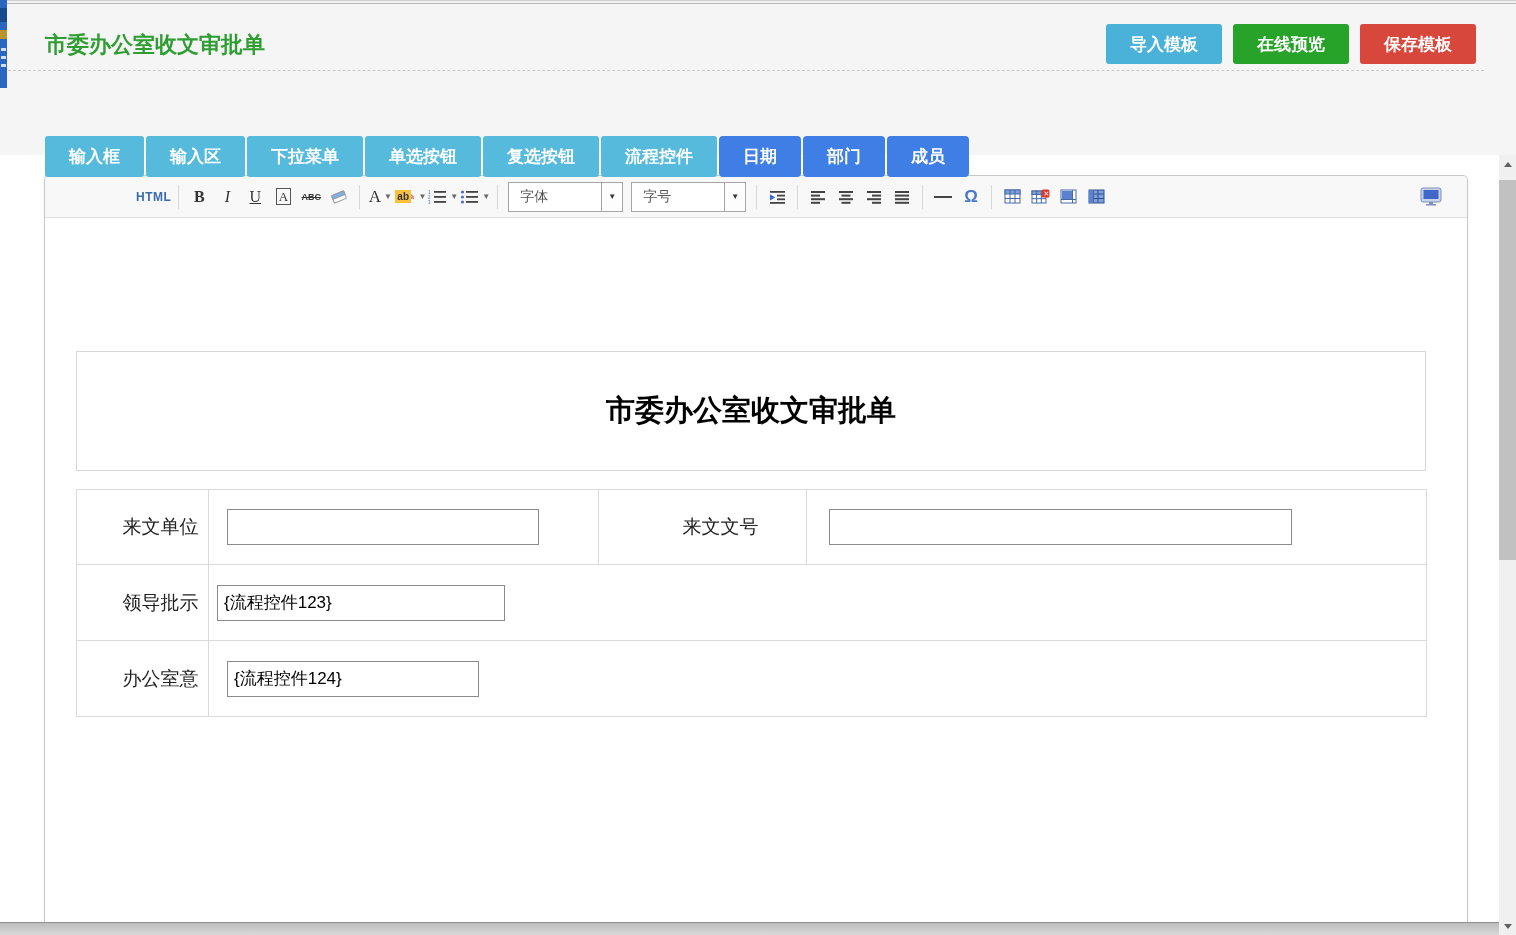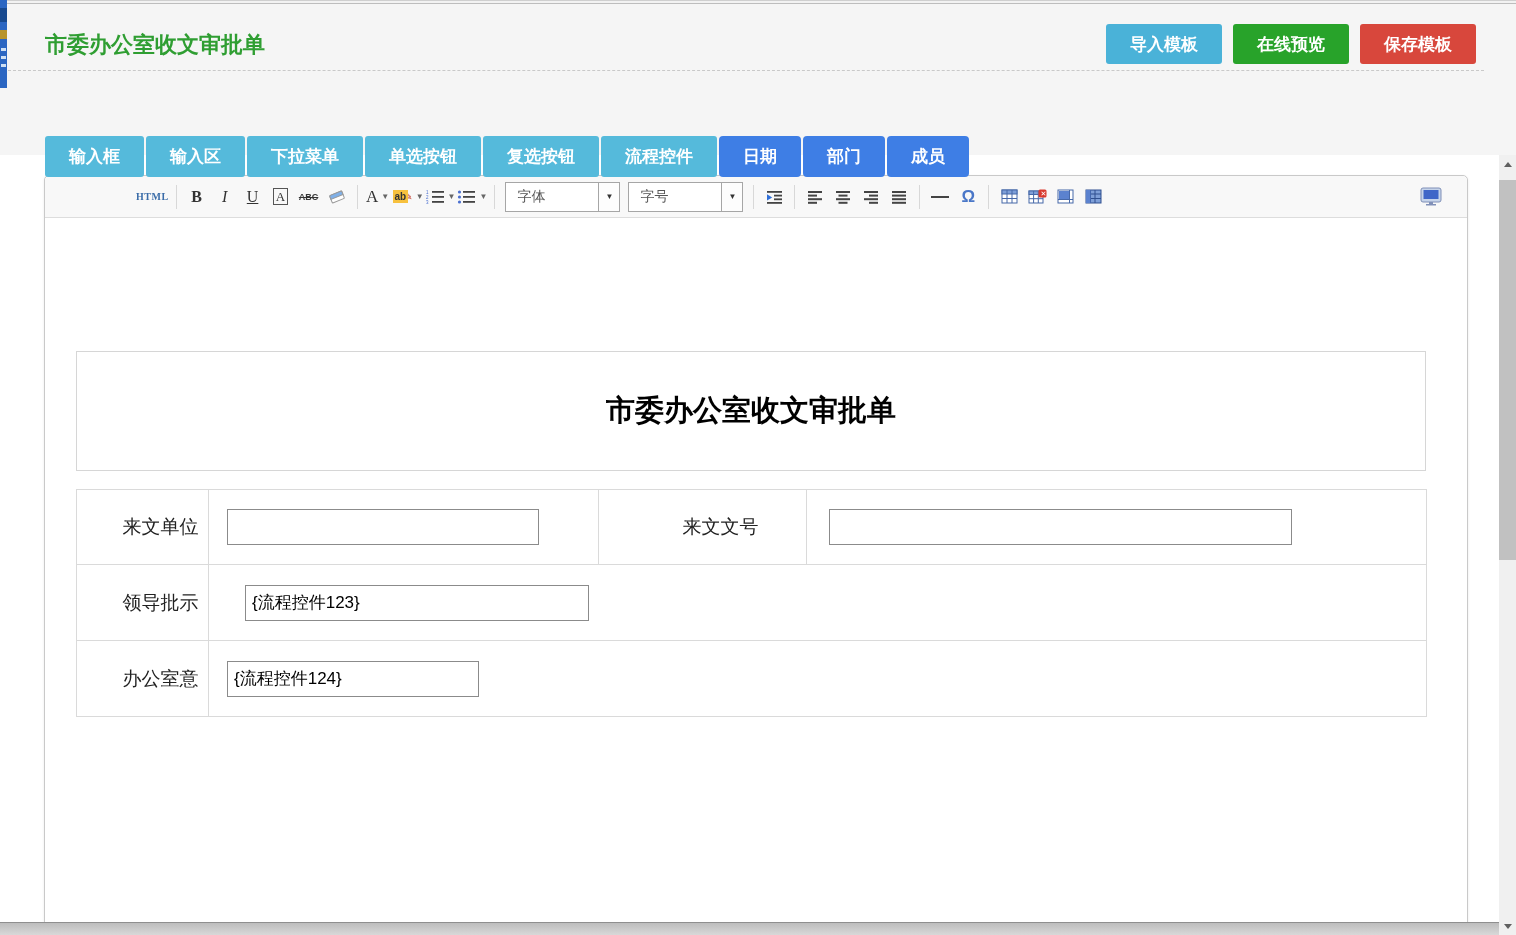--- a/index.html
+++ b/index.html
@@ -38,21 +38,21 @@
 
   
   .editor{position:absolute;left:44px;top:175px;width:1422px;height:1200px;background:#fff;
     border:1px solid #c9c9c9;border-radius:5px;box-shadow:0 1px 3px rgba(0,0,0,0.08);z-index:2;}
   .toolbar{position:relative;height:41px;border-bottom:1px solid #ddd;background:#f8f8f8;
     border-radius:5px 5px 0 0;display:flex;align-items:center;padding-left:90px;}
   .tbi{display:flex;align-items:center;justify-content:center;min-width:26px;height:28px;
     margin:0 1px;color:#333;cursor:pointer;user-select:none;}
   .tbsep{width:1px;height:24px;background:#d8d8d8;margin:0 6px;}
   .glyph-serif{font-family:"Liberation Serif","DejaVu Serif",serif;font-size:16px;}
-  .src-label{font-size:10px;font-weight:bold;color:#3a6ca8;letter-spacing:0.5px;font-family:Liberation Serif, serif;}
+  .src-label{font-size:12px;font-weight:bold;color:#3a6ca8;letter-spacing:0.5px;}
   .b{font-weight:bold;}
   .i{font-style:italic;}
   .u{text-decoration:underline;}
   .abox{border:1px solid #555;padding:0 2px;font-size:13px;line-height:15px;}
   .abc{font-size:9px;font-weight:bold;text-decoration:line-through;}
   .caret{font-size:8px;color:#666;margin-left:3px;}
   .hilite-chip{background:#f7c13e;font-size:10px;font-weight:bold;padding:1px 2px;position:relative;}
   .hilite-pencil{position:absolute;right:-6px;top:-4px;color:#c0392b;font-size:10px;}
   .kselect{display:flex;width:113px;height:28px;border:1px solid #a6a6a6;background:#fff;
     margin:0 4px;cursor:pointer;gap:42px;}
@@ -315,21 +315,21 @@
               <input class="tinput" style="width: 312px; margin-left: 18px;" value="">
             </td>
         <td class="lbl">来文文号</td>
         <td colspan="4">
               <input class="tinput" style="width: 463px; margin-left: 22px;" value="">
             </td>
       </tr>
       <tr style="height:76px;">
         <td class="lbl">领导批示</td>
         <td colspan="7">
-              <input class="tinput" style="width: 344px; margin-left: 36px;" value="{流程控件123}">
+              <input class="tinput" style="width: 288px; margin-left: 8px;" value="{流程控件123}">
             </td>
       </tr>
       <tr style="height:76px;">
         <td class="lbl">办公室意</td>
         <td colspan="7">
               <input class="tinput" style="width: 252px; margin-left: 18px;" value="{流程控件124}">
             </td>
       </tr>
     </tbody>
       </table>

